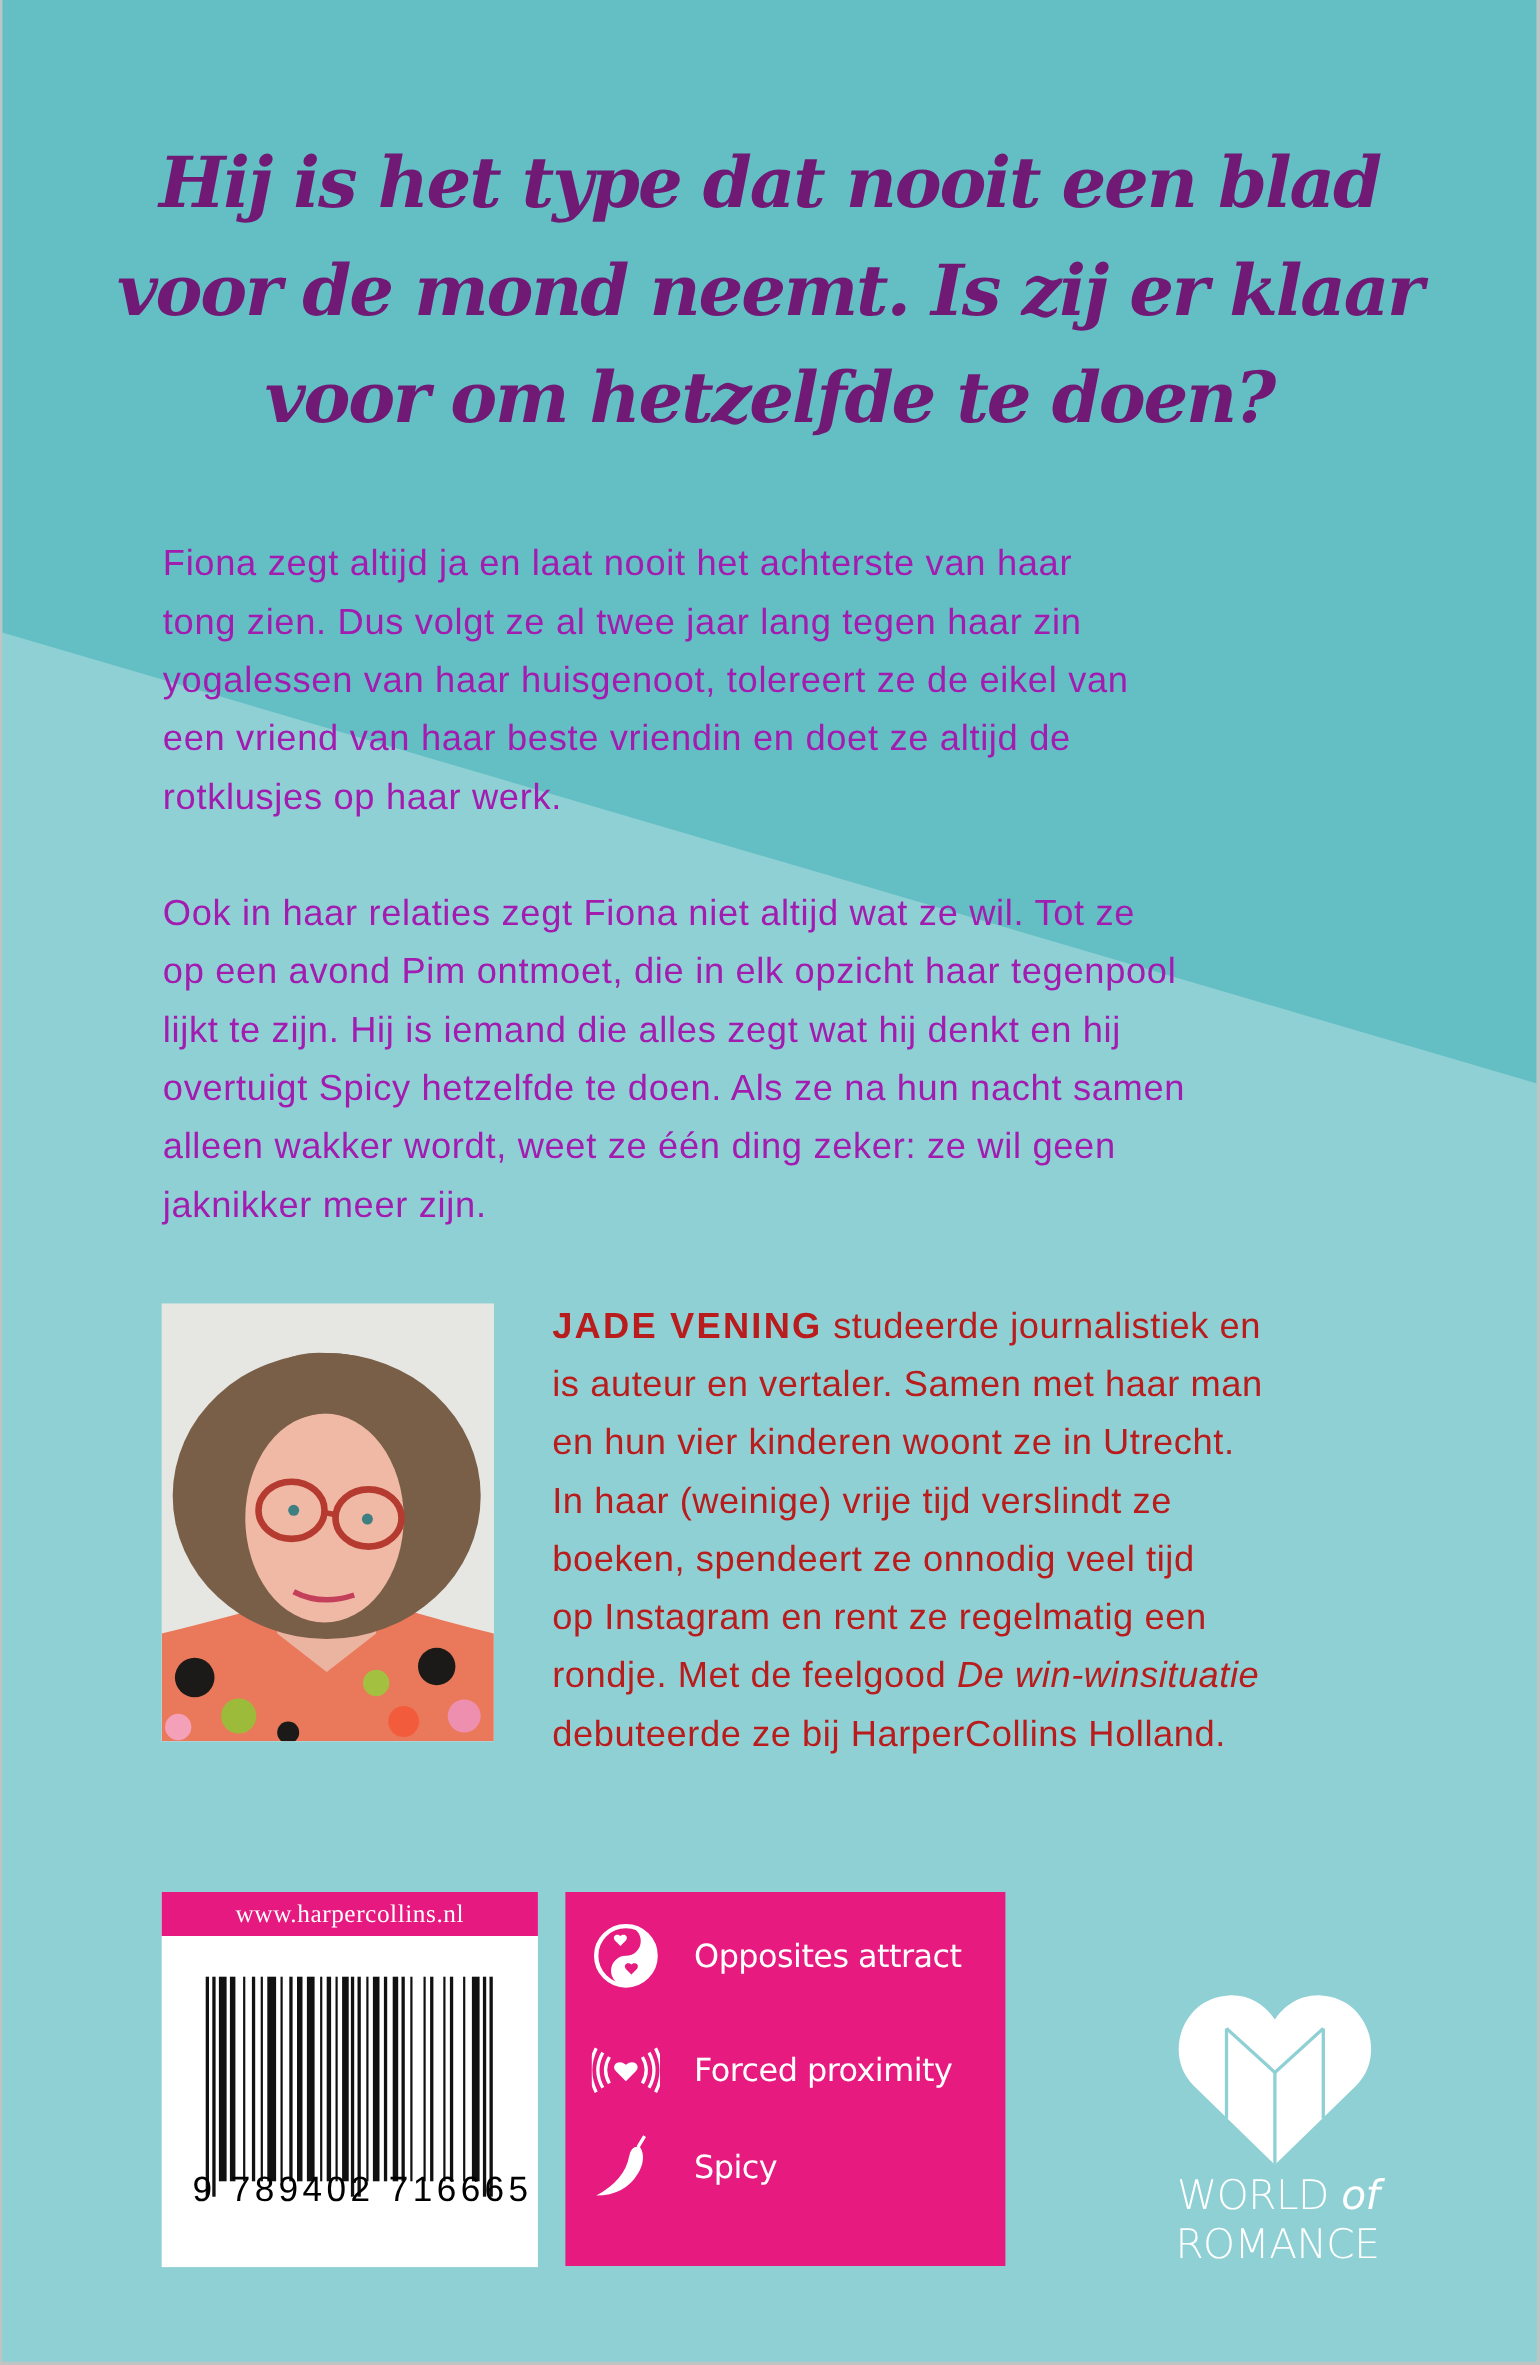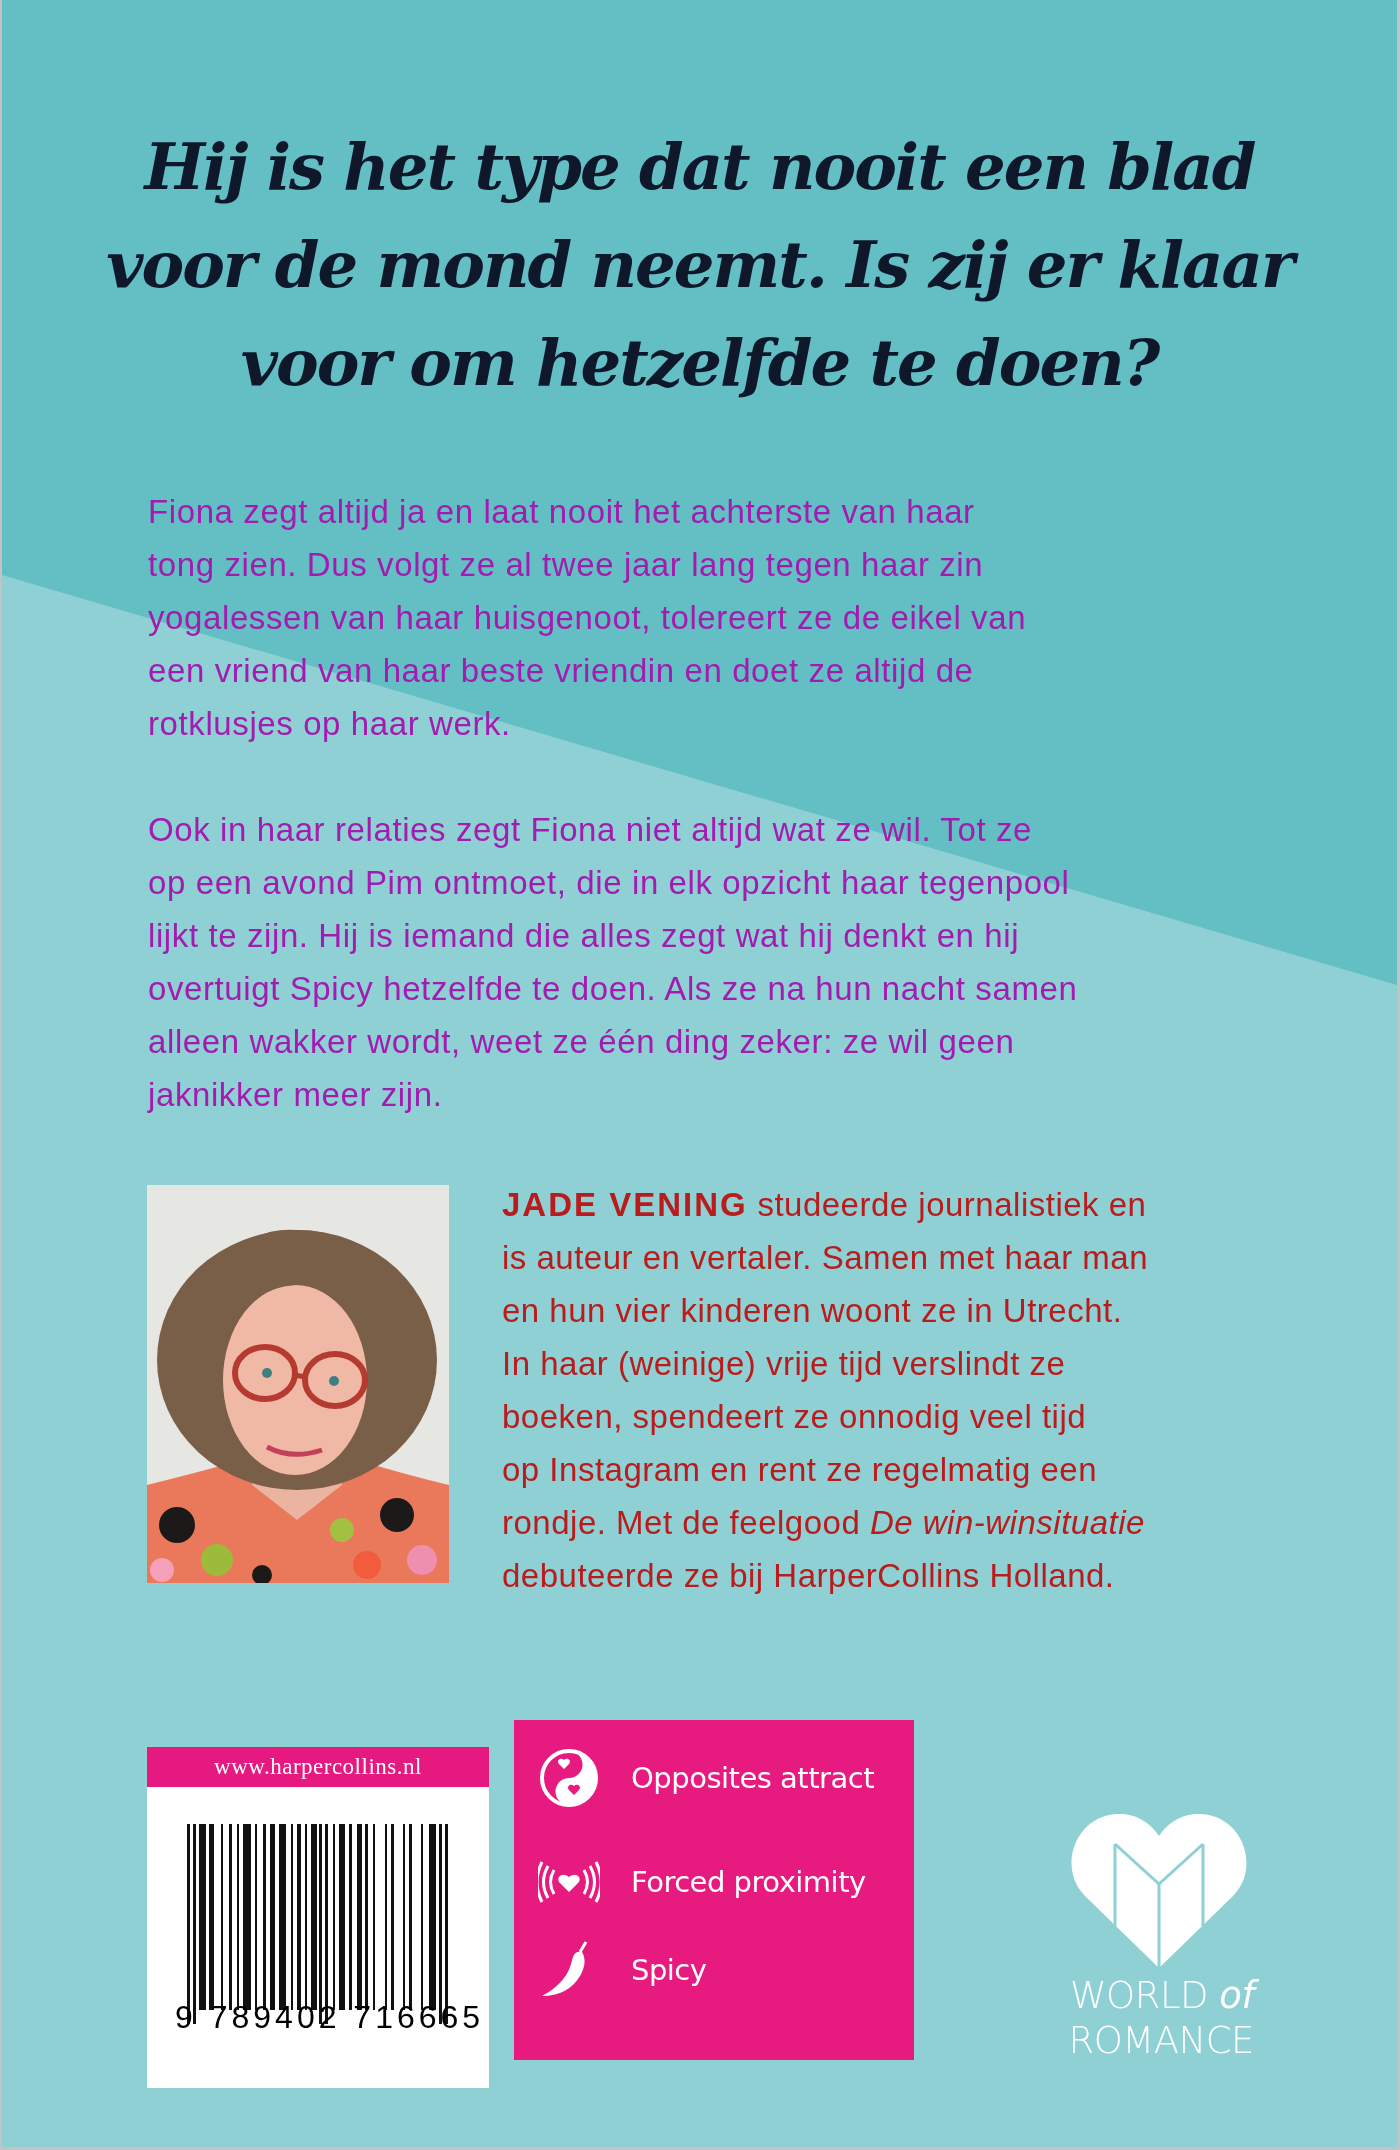--- a/index.html
+++ b/index.html
@@ -30,21 +30,21 @@
       height: 2147px;
       background: #63bfc4;
       clip-path: polygon(0 0, 100% 0, 100% 985px, 0 575px);
     }
     .tagline {
       position: absolute;
       left: 0;
       top: 118px;
       width: 1395px;
       text-align: center;
-      color: #0f172a;
+      color: #701a75;
       font-family: "DejaVu Serif", serif;
       font-style: italic;
       font-size: 64px;
       line-height: 98px;
       letter-spacing: -2px;
       margin: 0;
     }
     .tagline span { display: block; }
     .blurb {
       position: absolute;
@@ -84,21 +84,20 @@
     .author-bio .name { font-weight: bold; letter-spacing: 2px; }
     .author-bio em { font-style: italic; margin-top: 38px; }
 
     .barcode-box {
       position: absolute;
       left: 145px;
       top: 1720px;
       width: 342px;
       height: 341px;
       background: #ffffff;
-      margin-top: 27px;
     }
     .barcode-box .url-bar {
       position: absolute;
       left: 0;
       width: 100%;
       height: 40px;
       background: #e5197f;
       color: #ffffff;
       font-family: "Liberation Serif", serif;
       font-size: 23px;

